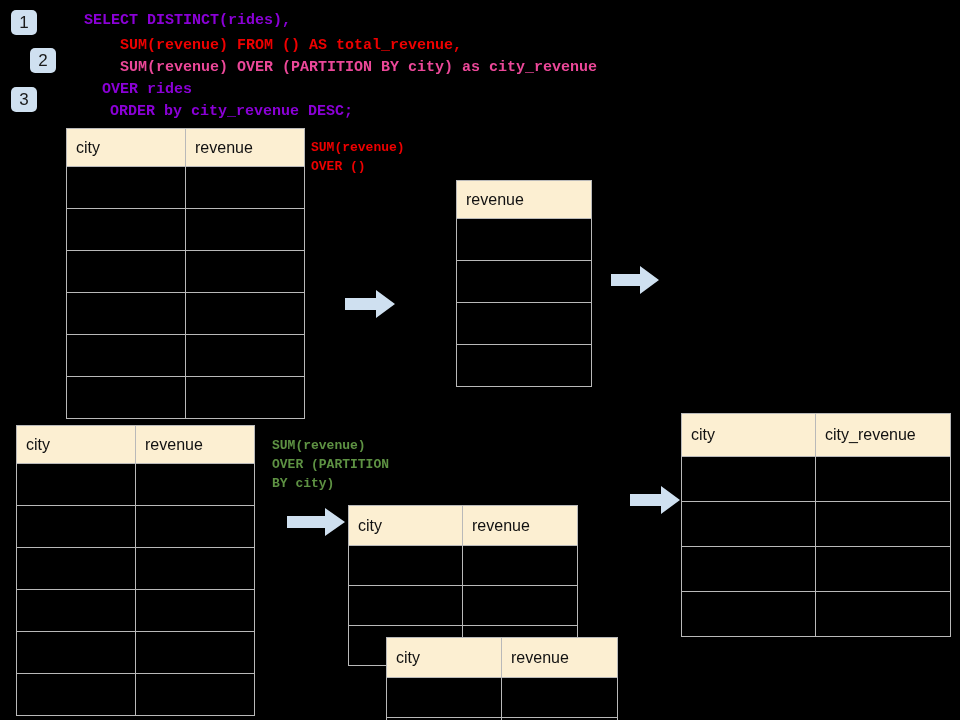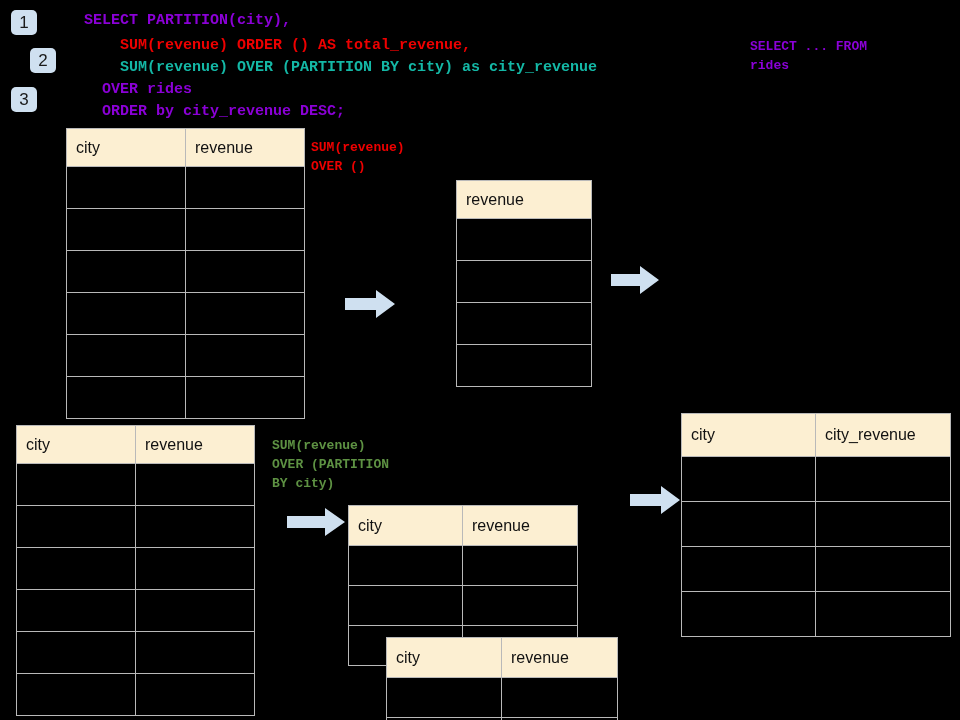--- a/index.html
+++ b/index.html
@@ -35,21 +35,21 @@
     position: absolute;
     font-family: "Liberation Mono", "DejaVu Sans Mono", monospace;
     font-size: 15px;
     font-weight: bold;
     line-height: 21.5px;
     white-space: pre;
     letter-spacing: 0px;
   }
   .sql-purple { color: #8B00D7; }
   .sql-red    { color: #EE0000; }
-  .sql-green  { color: #14b8a6; }
+  .sql-green  { color: #ec4899; }
 
   .note {
     position: absolute;
     font-family: "Liberation Mono", "DejaVu Sans Mono", monospace;
     font-size: 13px;
     font-weight: bold;
     line-height: 19px;
     white-space: pre;
   }
   .note-purple { color: #8B00D7; }
@@ -86,28 +86,26 @@
 </style>
 </head>
 <body>
 
 <div id="stage">
 
   <div class="badge" style="left:11px; top:10px;">1</div>
   <div class="badge" style="left:30px; top:48px;">2</div>
   <div class="badge" style="left:11px; top:87px;">3</div>
 
-  <div class="sql sql-purple" style="left:84px; top:10px;">SELECT PARTITION(city),</div>
-  <div class="sql sql-red" style="left:84px; top:35px;">    SUM(revenue) ORDER () AS total_revenue,</div>
+  <div class="sql sql-purple" style="left:84px; top:10px;">SELECT DISTINCT(rides),</div>
+  <div class="sql sql-red" style="left:84px; top:35px;">    SUM(revenue) FROM () AS total_revenue,</div>
   <div class="sql sql-green" style="left:84px; top:57px;">    SUM(revenue) OVER (PARTITION BY city) as city_revenue</div>
   <div class="sql sql-purple" style="left:84px; top:79px;">  OVER rides</div>
-  <div class="sql sql-purple" style="left:84px; top:101px;">  ORDER by city_revenue DESC;</div>
-
-  <div class="note note-purple" style="left:750px; top:37px;">SELECT ... FROM
-rides</div>
+  <div class="sql sql-purple" style="left:92px; top:101px;">  ORDER by city_revenue DESC;</div>
+
   <div class="note note-red" style="left:311px; top:138px;">SUM(revenue)
 OVER ()</div>
   <div class="note note-green" style="left:272px; top:436px;">SUM(revenue)
 OVER (PARTITION
 BY city)</div>
 
   <table class="tbl" style="left:66px; top:128px; width:238px;">
     <colgroup>
         <col style="width:119px">
         <col style="width:119px">

